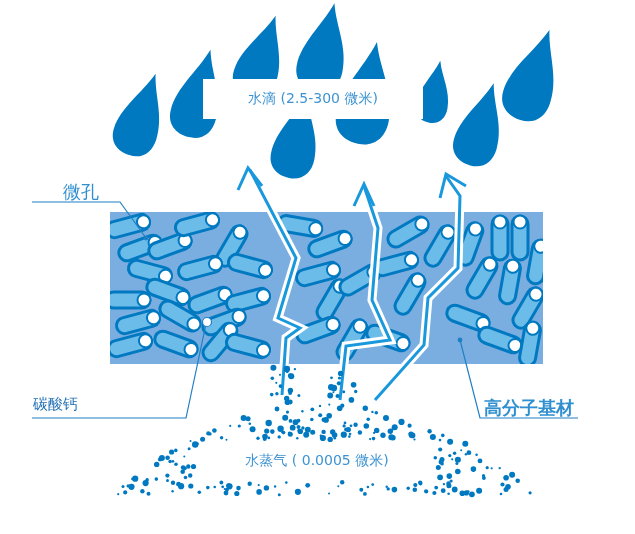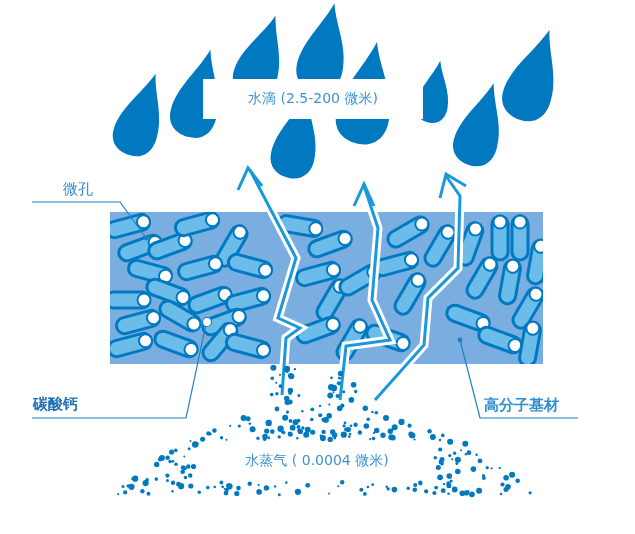--- a/index.html
+++ b/index.html
@@ -1,19 +1,19 @@
 <!DOCTYPE html>
 <html><head>
 <meta charset="utf-8">
 <style>
   html,body{margin:0;padding:0;background:#ffffff;}
   body{width:635px;height:534px;position:relative;overflow:hidden;font-family:"DejaVu Sans","Liberation Sans",sans-serif;}
   svg{position:absolute;left:0;top:0;}
-  .lbl{position:absolute;font-size:15px;color:#2f8fd0;white-space:nowrap;}
-  .lbl.bold{font-weight:bold;color:#1f6fb5;}
+  .lbl{position:absolute;font-size:18px;color:#2f8fd0;white-space:nowrap;}
+  .lbl.bold{font-weight:normal;color:#1f6fb5;}
   .box{position:absolute;background:#ffffff;display:flex;align-items:center;justify-content:center;font-size:14px;color:#3d93d1;white-space:nowrap;}
 </style>
 </head>
 <body>
 
 <svg width="635" height="534" viewBox="0 0 635 534">
   <defs>
     <path id="drop" d="M0,-60 C-8,-35 -24,-15 -24,8 C-24,22 -14,30 0,30 C14,30 22,20 22,6 C22,-20 6,-38 0,-60 Z"></path>
     <g id="fiber">
       <rect x="-22" y="-8" width="44" height="16" rx="8" ry="8" fill="#6cbcea" stroke="#0079c1" stroke-width="3"></rect>
@@ -367,17 +367,17 @@
       <circle cx="300.3" cy="431.4" r="2.7"></circle>
       <circle cx="394.4" cy="489.6" r="2.8"></circle>
       <circle cx="280.6" cy="428.7" r="3.2"></circle>
       <circle cx="454.6" cy="453.2" r="1.7"></circle>
       <circle cx="249.7" cy="483.8" r="2.2"></circle>
       <circle cx="373.5" cy="438.6" r="1.8"></circle>
       <circle cx="346.0" cy="429.5" r="1.9"></circle>
     </g>
 </svg>
 
-<div class="box" style="left:203px;top:79px;width:220px;height:40px;">水滴 (2.5-200 微米)</div>
+<div class="box" style="left:203px;top:79px;width:220px;height:40px;">水滴 (2.5-300 微米)</div>
 <div class="lbl" style="left:63px;top:180px;">微孔</div>
 <div class="lbl bold" style="left:33px;top:395px;font-size:15px;">碳酸钙</div>
 <div class="lbl" style="left:484px;top:396px;font-weight:bold;">高分子基材</div>
-<div class="box" style="left:204px;top:442px;width:226px;height:38px;background:#ffffff;">水蒸气 ( 0.0004 微米)</div>
+<div class="box" style="left:204px;top:442px;width:226px;height:38px;background:#ffffff;">水蒸气 ( 0.0005 微米)</div>
 
 </body></html>

